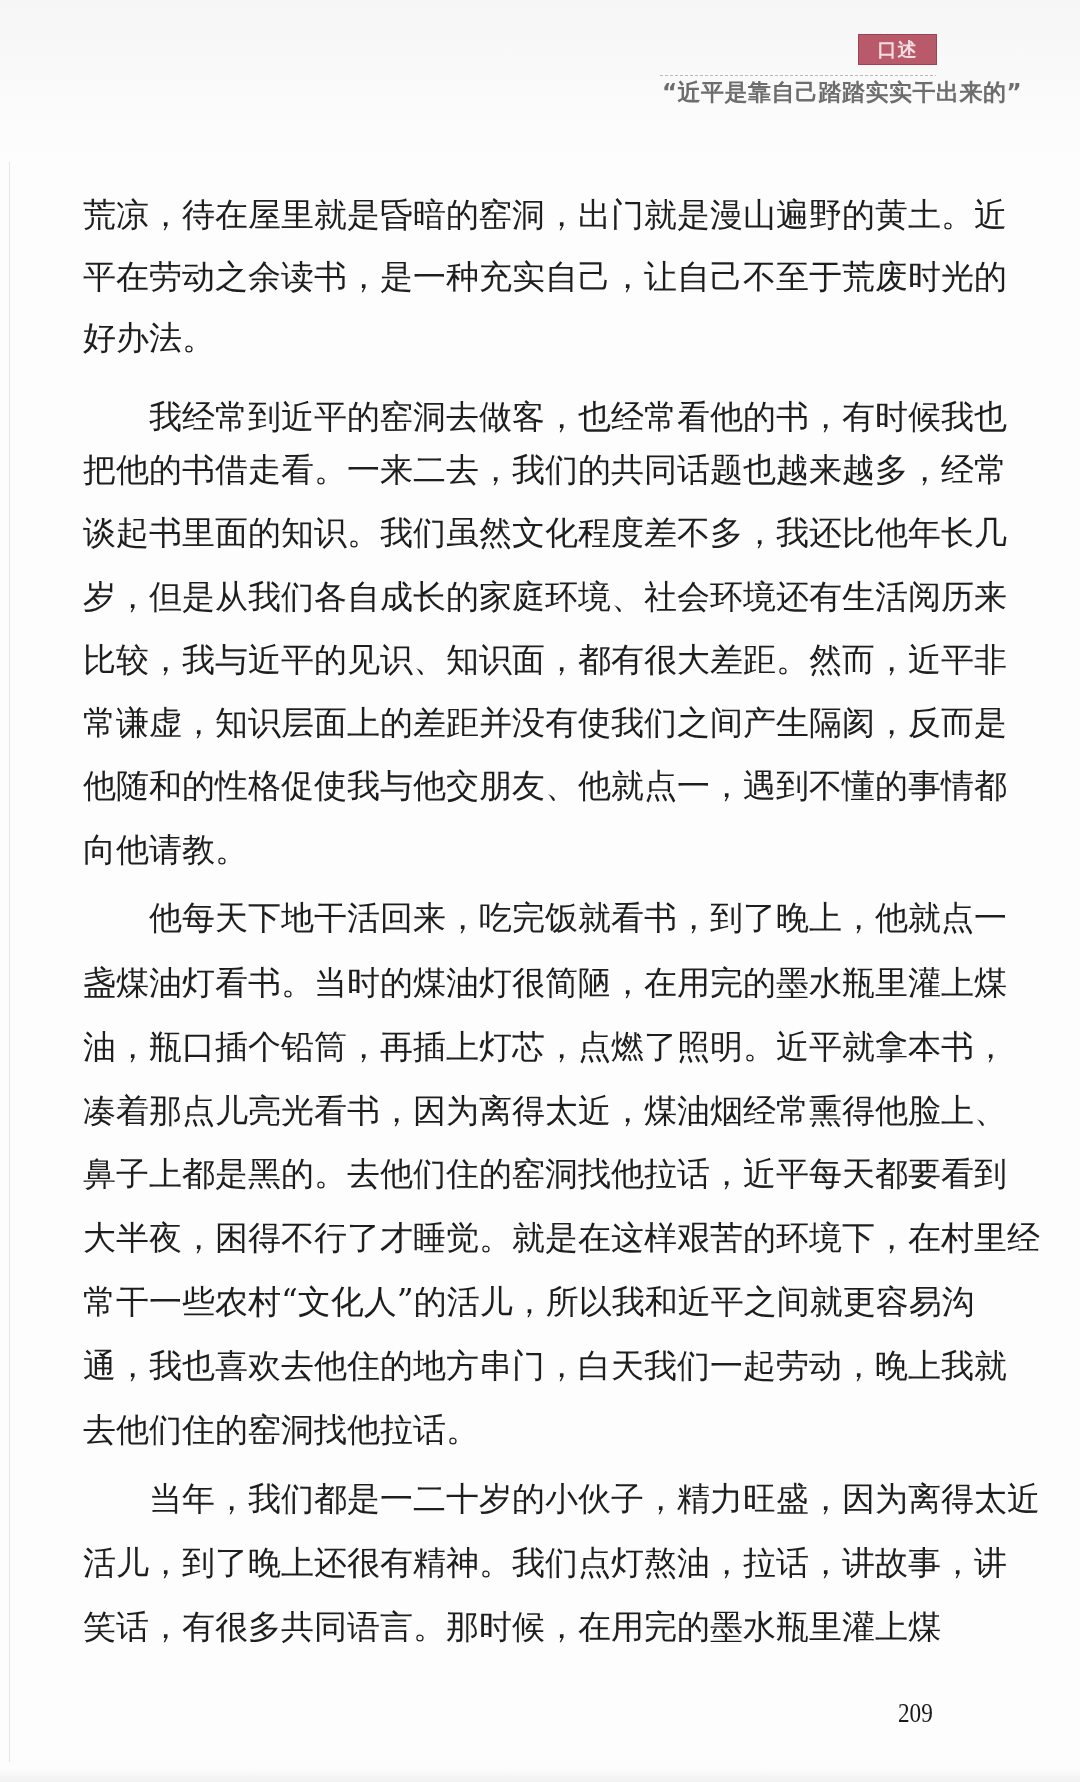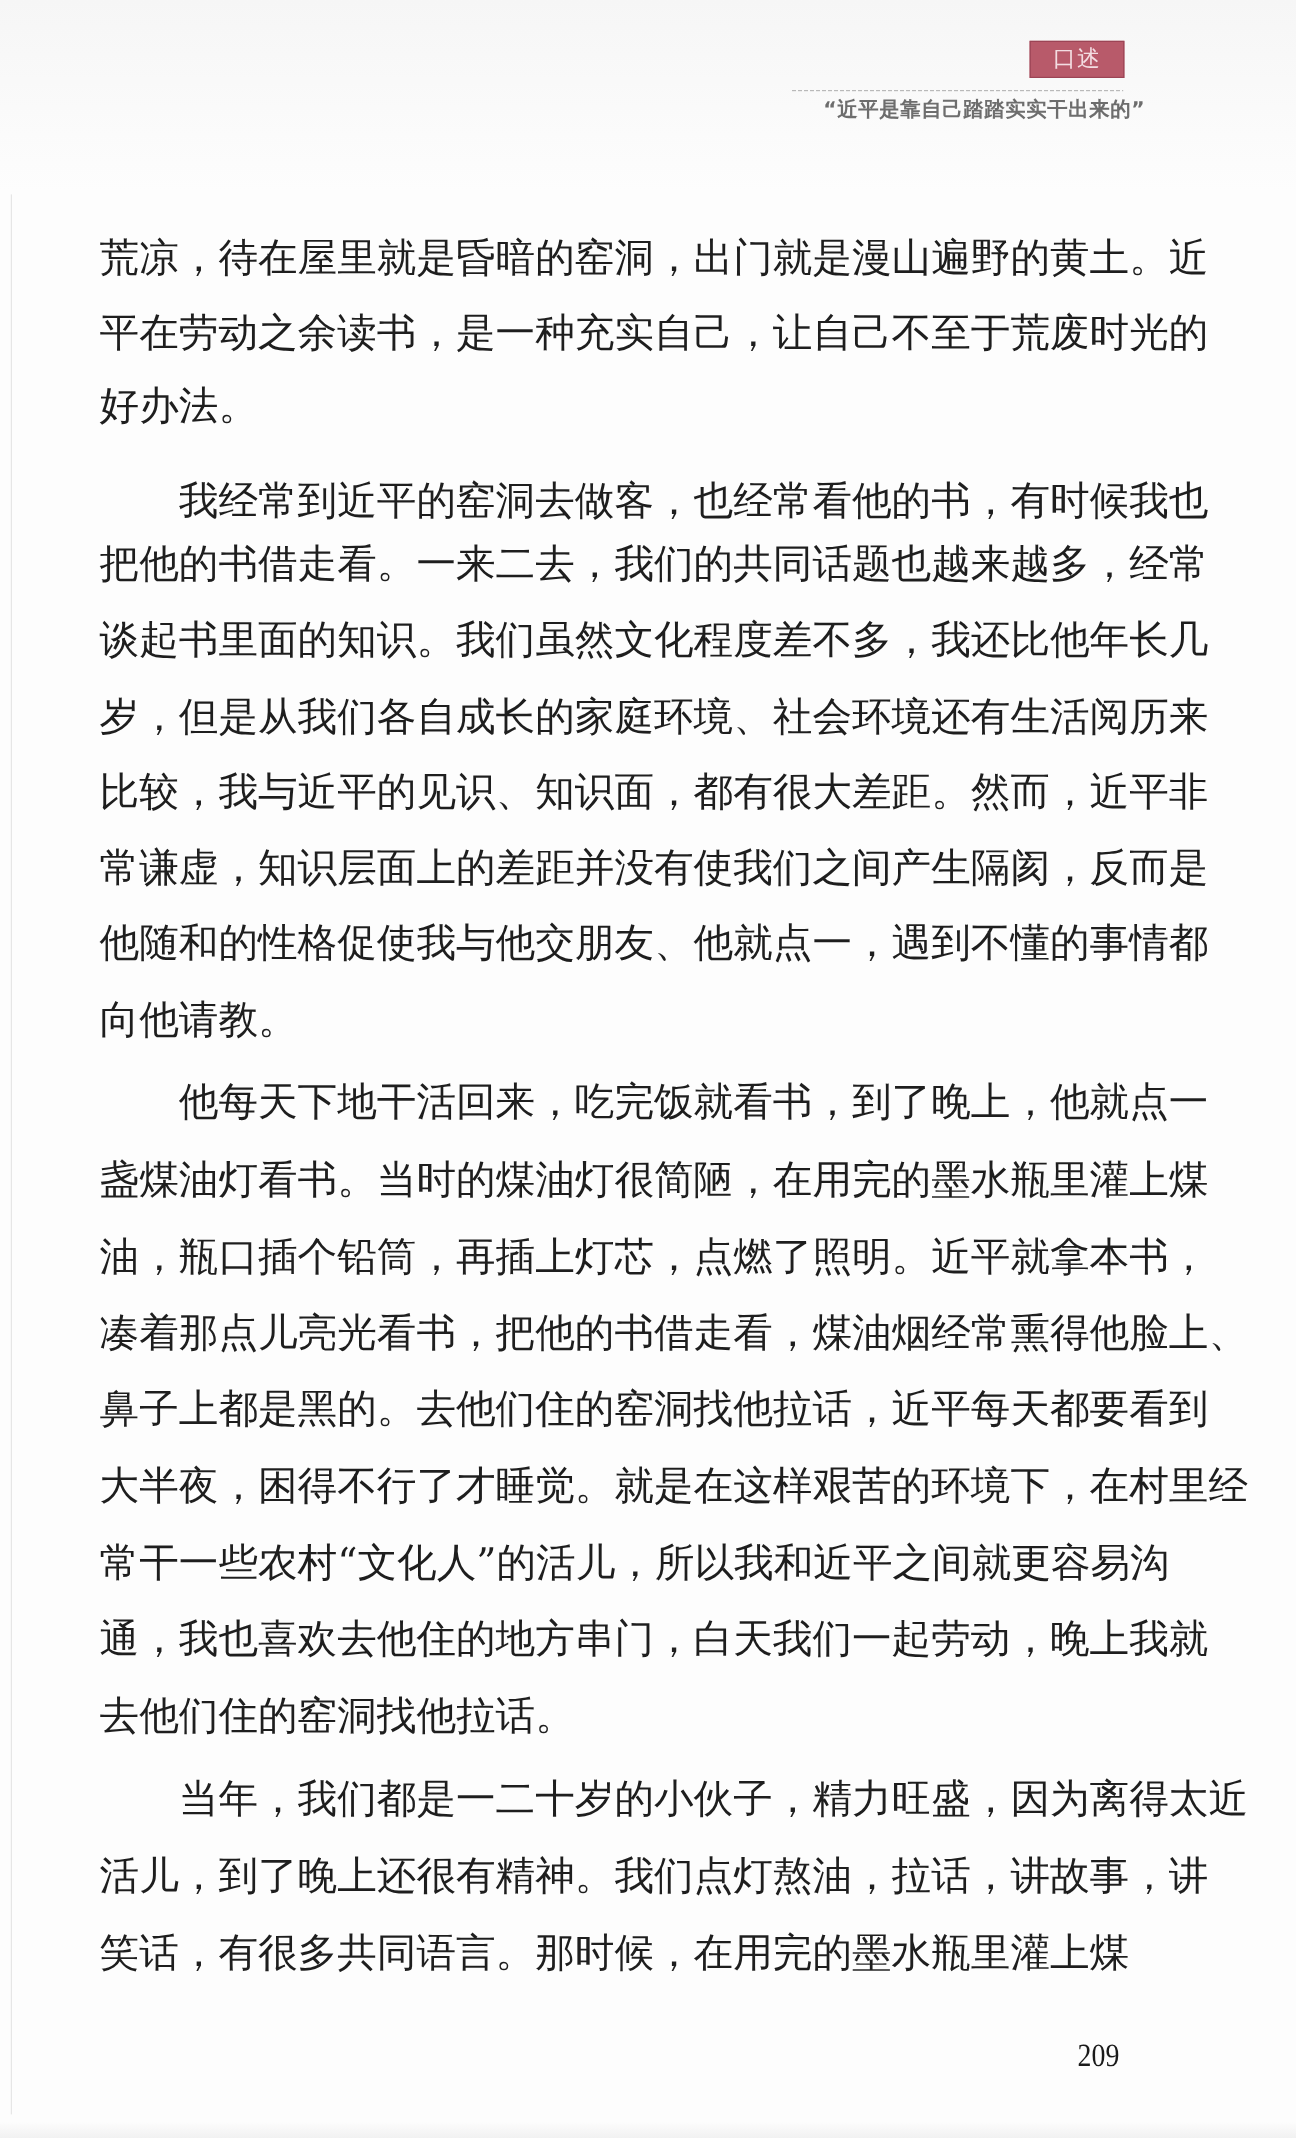--- a/index.html
+++ b/index.html
@@ -36,43 +36,42 @@
     .header-badge {
       position: absolute;
       left: 858px; top: 34px;
       width: 79px; height: 31px;
       background: #b85a6a;
       border: 1px solid #9c4455;
       box-sizing: border-box;
       color: #f3dde2;
       font-family: "DejaVu Sans", sans-serif;
       font-size: 19px;
-      font-weight: normal;
+      font-weight: bold;
       line-height: 29px;
       text-align: center;
       letter-spacing: 1px;
     }
     .header-rule {
       position: absolute;
       left: 660px; top: 75px;
       width: 276px; height: 1px;
       background: repeating-linear-gradient(to right, #b9b9b9 0 3px, transparent 3px 5px);
     }
     .header-subtitle {
       position: absolute;
       left: 662px; top: 81px;
       width: 272px;
       font-family: "DejaVu Sans", sans-serif;
-      font-size: 17px;
+      font-size: 23px;
       font-weight: bold;
       color: #6d6d6d;
       line-height: 22px;
       white-space: nowrap;
       letter-spacing: 0.5px;
-      margin-left: 24px;
     }
     .body-text {
       position: absolute;
       left: 83px;
       top: 0;
       width: 900px;
     }
     .line {
       position: absolute;
       left: 0;
@@ -115,21 +114,21 @@
   <div class="line" style="top:450px">把他的书借走看。一来二去，我们的共同话题也越来越多，经常</div>
   <div class="line" style="top:513px">谈起书里面的知识。我们虽然文化程度差不多，我还比他年长几</div>
   <div class="line" style="top:577px">岁，但是从我们各自成长的家庭环境、社会环境还有生活阅历来</div>
   <div class="line" style="top:640px">比较，我与近平的见识、知识面，都有很大差距。然而，近平非</div>
   <div class="line" style="top:703px">常谦虚，知识层面上的差距并没有使我们之间产生隔阂，反而是</div>
   <div class="line" style="top:766px">他随和的性格促使我与他交朋友、他就点一，遇到不懂的事情都</div>
   <div class="line" style="top:830px">向他请教。</div>
   <div class="line indent" style="top:898px">他每天下地干活回来，吃完饭就看书，到了晚上，他就点一</div>
   <div class="line" style="top:963px">盏煤油灯看书。当时的煤油灯很简陋，在用完的墨水瓶里灌上煤</div>
   <div class="line" style="top:1027px">油，瓶口插个铅筒，再插上灯芯，点燃了照明。近平就拿本书，</div>
-  <div class="line" style="top:1091px">凑着那点儿亮光看书，把他的书借走看，煤油烟经常熏得他脸上、</div>
+  <div class="line" style="top:1091px">凑着那点儿亮光看书，因为离得太近，煤油烟经常熏得他脸上、</div>
   <div class="line" style="top:1154px">鼻子上都是黑的。去他们住的窑洞找他拉话，近平每天都要看到</div>
   <div class="line" style="top:1218px">大半夜，困得不行了才睡觉。就是在这样艰苦的环境下，在村里经</div>
   <div class="line" style="top:1282px">常干一些农村“文化人”的活儿，所以我和近平之间就更容易沟</div>
   <div class="line" style="top:1346px">通，我也喜欢去他住的地方串门，白天我们一起劳动，晚上我就</div>
   <div class="line" style="top:1410px">去他们住的窑洞找他拉话。</div>
   <div class="line indent" style="top:1479px">当年，我们都是一二十岁的小伙子，精力旺盛，因为离得太近</div>
   <div class="line" style="top:1543px">活儿，到了晚上还很有精神。我们点灯熬油，拉话，讲故事，讲</div>
   <div class="line" style="top:1607px">笑话，有很多共同语言。那时候，在用完的墨水瓶里灌上煤</div>
 </div>
 

